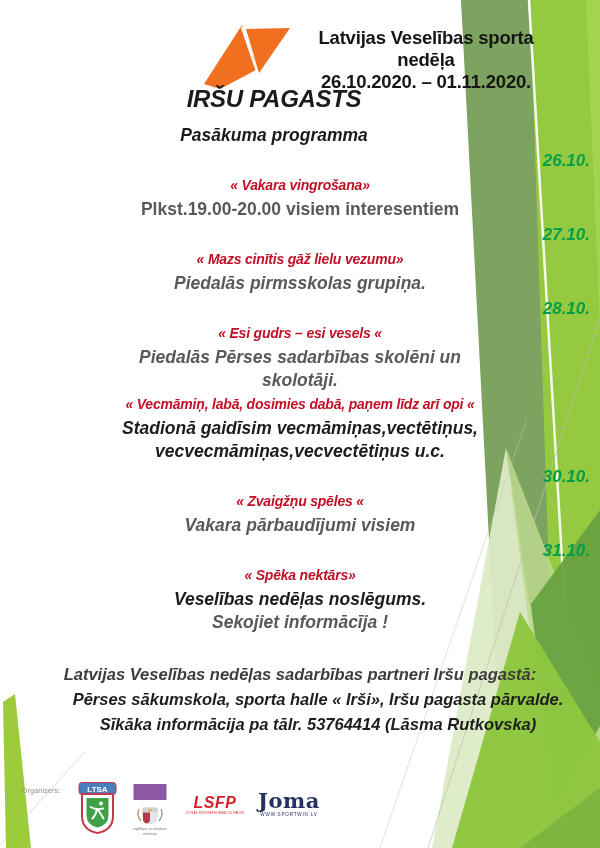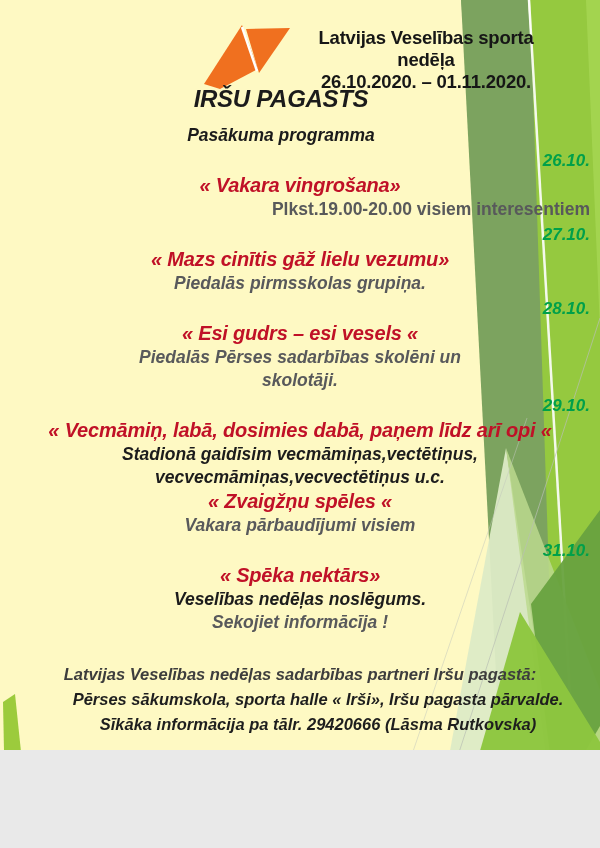--- a/index.html
+++ b/index.html
@@ -1,57 +1,57 @@
 <!DOCTYPE html>
 <html><head>
 <meta charset="utf-8">
 <style>
   html,body { margin:0; padding:0; background:#e9e9e9; }
   .page {
-    position:relative; width:600px; height:750px; margin:0 auto;
-    background:#fef9c3; overflow:hidden;
+    position:relative; width:600px; height:848px; margin:0 auto;
+    background:#ffffff; overflow:hidden;
     font-family:"Liberation Sans", sans-serif;
   }
   svg { display:block; }
   .decor { position:absolute; inset:0; z-index:0; pointer-events:none; }
 
   
   .brand-logo { position:absolute; left:191px; top:20px; z-index:1; }
   .hdr-title {
     position:absolute; left:298px; top:27px; width:256px; z-index:1;
     text-align:center; font-weight:bold; font-size:18.5px; line-height:22px;
     color:#161616; letter-spacing:-0.2px;
   }
 
   
-  .head-block { position:absolute; left:8px; top:84px; width:546px; z-index:1; text-align:center; }
+  .head-block { position:absolute; left:1px; top:84px; width:546px; z-index:1; text-align:center; }
   .h1 {
     font-size:24px; line-height:30px; font-weight:bold; font-style:italic;
     color:#1b1b1b; letter-spacing:-0.3px;
   }
   .h2 {
     margin-top:10px; font-size:17.5px; line-height:23px; font-weight:bold; font-style:italic;
     color:#1b1b1b;
   }
   .pwrap { position:absolute; left:10px; top:145px; width:580px; z-index:1; text-align:center; }
   .date {
     margin:5px 0 3px; font-size:17px; line-height:21px;
     font-weight:bold; font-style:italic; color:#00A04A;text-align:right;
   }
   .etitle {
-    margin:0 0 3px; font-size:20px; line-height:22px;
+    margin:0 0 3px; font-size:14px; line-height:22px;
     font-weight:bold; font-style:italic; color:#C01127; letter-spacing:-0.2px;
   }
   .detail {
     margin:0 0 3px; font-size:17.5px; line-height:20px;
     font-weight:bold; font-style:italic;
   }
   .detail.gray  { color:#58595B; }
   .detail.black { color:#1c1c1c; }
-  .detail.upright { font-style:normal;text-align:right; }
+  .detail.upright { font-style:normal; }
 
   
   .footnotes { position:absolute; left:0; top:664px; width:600px; z-index:1; text-align:center; }
   .fline {
     margin:0 0 4px; font-size:16.5px; line-height:21px;
     font-weight:bold; font-style:italic;
   }
   .fline.dim { color:#3d3d3d; }
   .fline.dark { color:#1e1e1e;margin-left:36px; }
 
@@ -123,44 +123,44 @@
     </div>
 
     <div>
       <div class="date">28.10.</div>
       <div class="etitle">« Esi gudrs – esi vesels «</div>
       <div class="detail gray">Piedalās Pērses sadarbības skolēni un</div>
       <div class="detail gray">skolotāji.</div>
     </div>
 
     <div>
-      <div class="date">29.10.</div>
       <div class="etitle">« Vecmāmiņ, labā, dosimies dabā, paņem līdz arī opi «</div>
       <div class="detail black">Stadionā gaidīsim vecmāmiņas,vectētiņus,</div>
       <div class="detail black">vecvecmāmiņas,vecvectētiņus u.c.</div>
     </div>
 
     <div>
+      <div class="date">30.10.</div>
       <div class="etitle">« Zvaigžņu spēles «</div>
       <div class="detail gray">Vakara pārbaudījumi visiem</div>
     </div>
 
     <div>
       <div class="date">31.10.</div>
       <div class="etitle">« Spēka nektārs»</div>
       <div class="detail black">Veselības nedēļas noslēgums.</div>
       <div class="detail gray">Sekojiet informācīja !</div>
     </div>
 
   </div>
 
   <div class="footnotes">
     <div class="fline dim">Latvijas Veselības nedēļas sadarbības partneri Iršu pagastā:</div>
     <div class="fline dark">Pērses sākumskola, sporta halle « Irši», Iršu pagasta pārvalde.</div>
-    <div class="fline dark">Sīkāka informācija pa tālr. 29420666 (Lāsma Rutkovska)</div>
+    <div class="fline dark">Sīkāka informācija pa tālr. 53764414 (Lāsma Rutkovska)</div>
   </div>
 
   <div class="organisers">Organisers:</div>
 
   <svg class="logo logo-ltsa" width="40" height="54" viewBox="0 0 40 54">
     <rect x="1" y="0.5" width="37" height="12" rx="3" fill="#4A7FBE" stroke="#C5374B" stroke-width="1"></rect>
     <text x="19.5" y="9.5" font-size="8" font-weight="bold" fill="#ffffff" text-anchor="middle" font-family="Liberation Sans, sans-serif">LTSA</text>
     <path d="M4 12 h31 v22 q0 14 -15.5 17 q-15.5 -3 -15.5 -17 Z" fill="#ffffff" stroke="#C5374B" stroke-width="2"></path>
     <path d="M8.5 16 h22 v17 q0 10 -11 12.5 q-11 -2.5 -11 -12.5 Z" fill="#3FA047"></path>
     <g stroke="#ffffff" stroke-width="2" fill="none" stroke-linecap="round">

